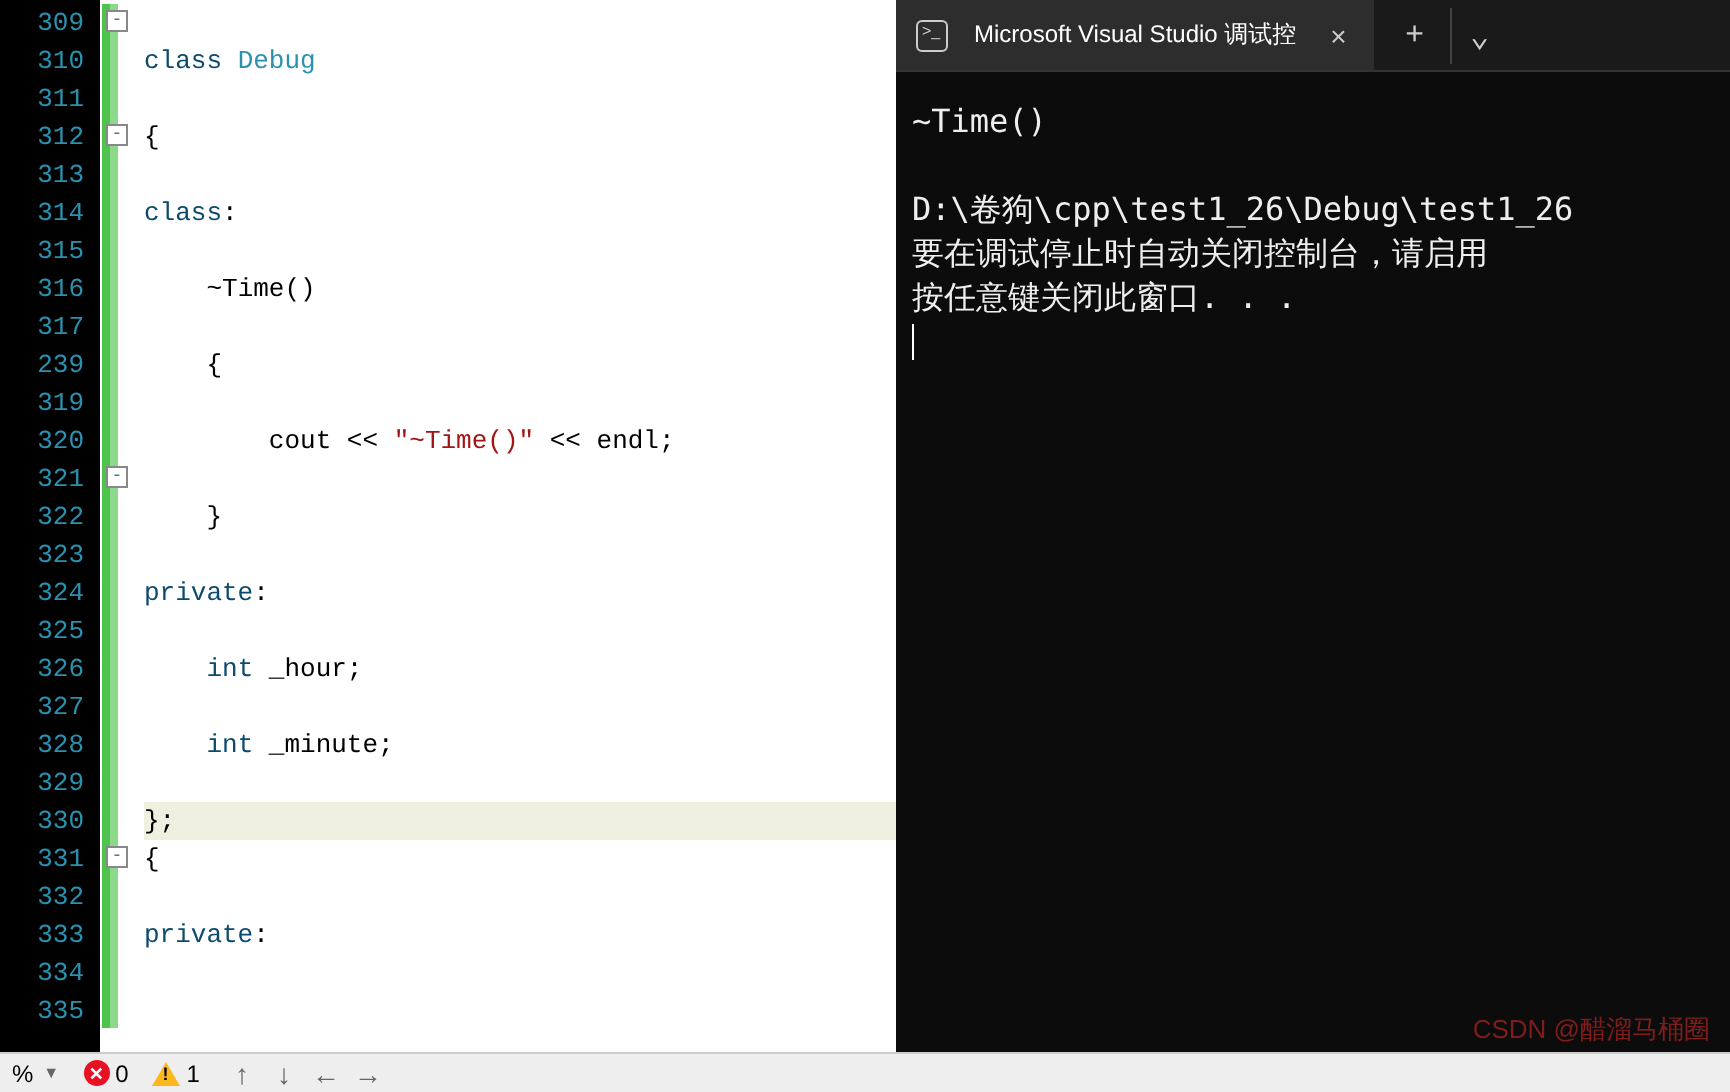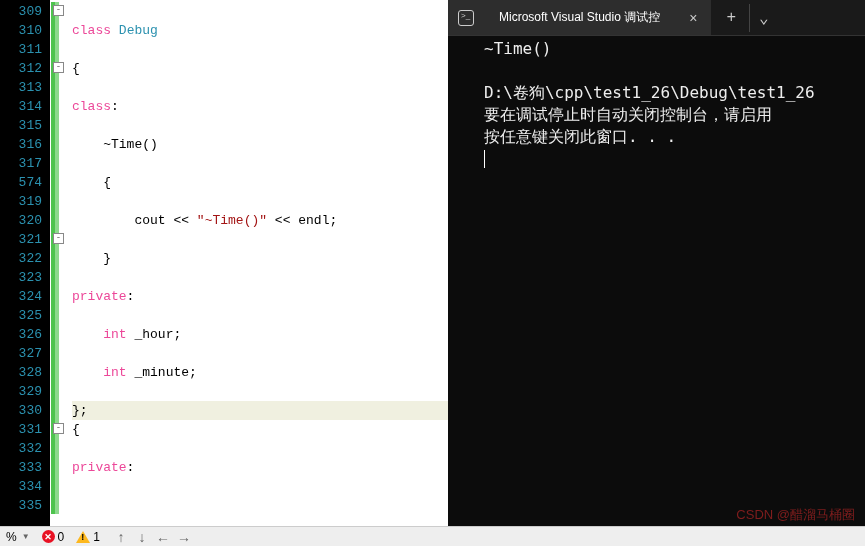--- a/index.html
+++ b/index.html
@@ -57,21 +57,21 @@
     .code-area {
       flex: 1;
       line-height: 19px;
       font-size: 13px;
       padding-top: 2px;
       padding-left: 4px;
       white-space: pre;
       position: relative;
     }
     .code-line { height: 19px; }
-    .kw { color: #ec4899; }
+    .kw { color: #0c4a6e; }
     .type { color: #2b91af; }
     .str { color: #a31515; }
     .hl { background: #f0f0e0; display: inline-block; width: 100%; }
     
     .terminal-pane {
       flex: 1;
       background: #0c0c0c;
       color: #ccc;
       display: flex;
       flex-direction: column;
@@ -82,21 +82,21 @@
       display: flex;
       align-items: center;
       border-bottom: 1px solid #333;
     }
     .term-tab {
       display: flex;
       align-items: center;
       padding: 0 10px;
       height: 100%;
       background: #2d2d2d;
-      gap: 25px;
+      gap: 13px;
       font-size: 12px;
       color: #fff;
       font-family: 'Segoe UI', sans-serif;
     }
     .term-icon {
       width: 16px;
       height: 16px;
       border: 1.5px solid #ccc;
       border-radius: 3px;
       position: relative;
@@ -115,27 +115,26 @@
       width: 28px;
       height: 28px;
       display: flex;
       align-items: center;
       justify-content: center;
       color: #ccc;
       font-size: 16px;
     }
     .term-content {
       flex: 1;
-      padding: 2px 8px;
+      padding: 14px 8px;
       font-family: 'Consolas', 'SimSun', monospace;
       font-size: 16px;
       line-height: 22px;
       color: #eee;
       white-space: pre-wrap;
-      margin-left: 28px;
     }
     .cursor {
       display: inline-block;
       width: 1px;
       height: 18px;
       background: #fff;
       vertical-align: text-bottom;
     }
     
     .statusbar {
@@ -202,21 +201,21 @@
     <div class="gutter" id="gutter">
         <div>309</div>
         <div>310</div>
         <div>311</div>
         <div>312</div>
         <div>313</div>
         <div>314</div>
         <div>315</div>
         <div>316</div>
         <div>317</div>
-        <div>574</div>
+        <div>239</div>
         <div>319</div>
         <div>320</div>
         <div>321</div>
         <div>322</div>
         <div>323</div>
         <div>324</div>
         <div>325</div>
         <div>326</div>
         <div>327</div>
         <div>328</div>

